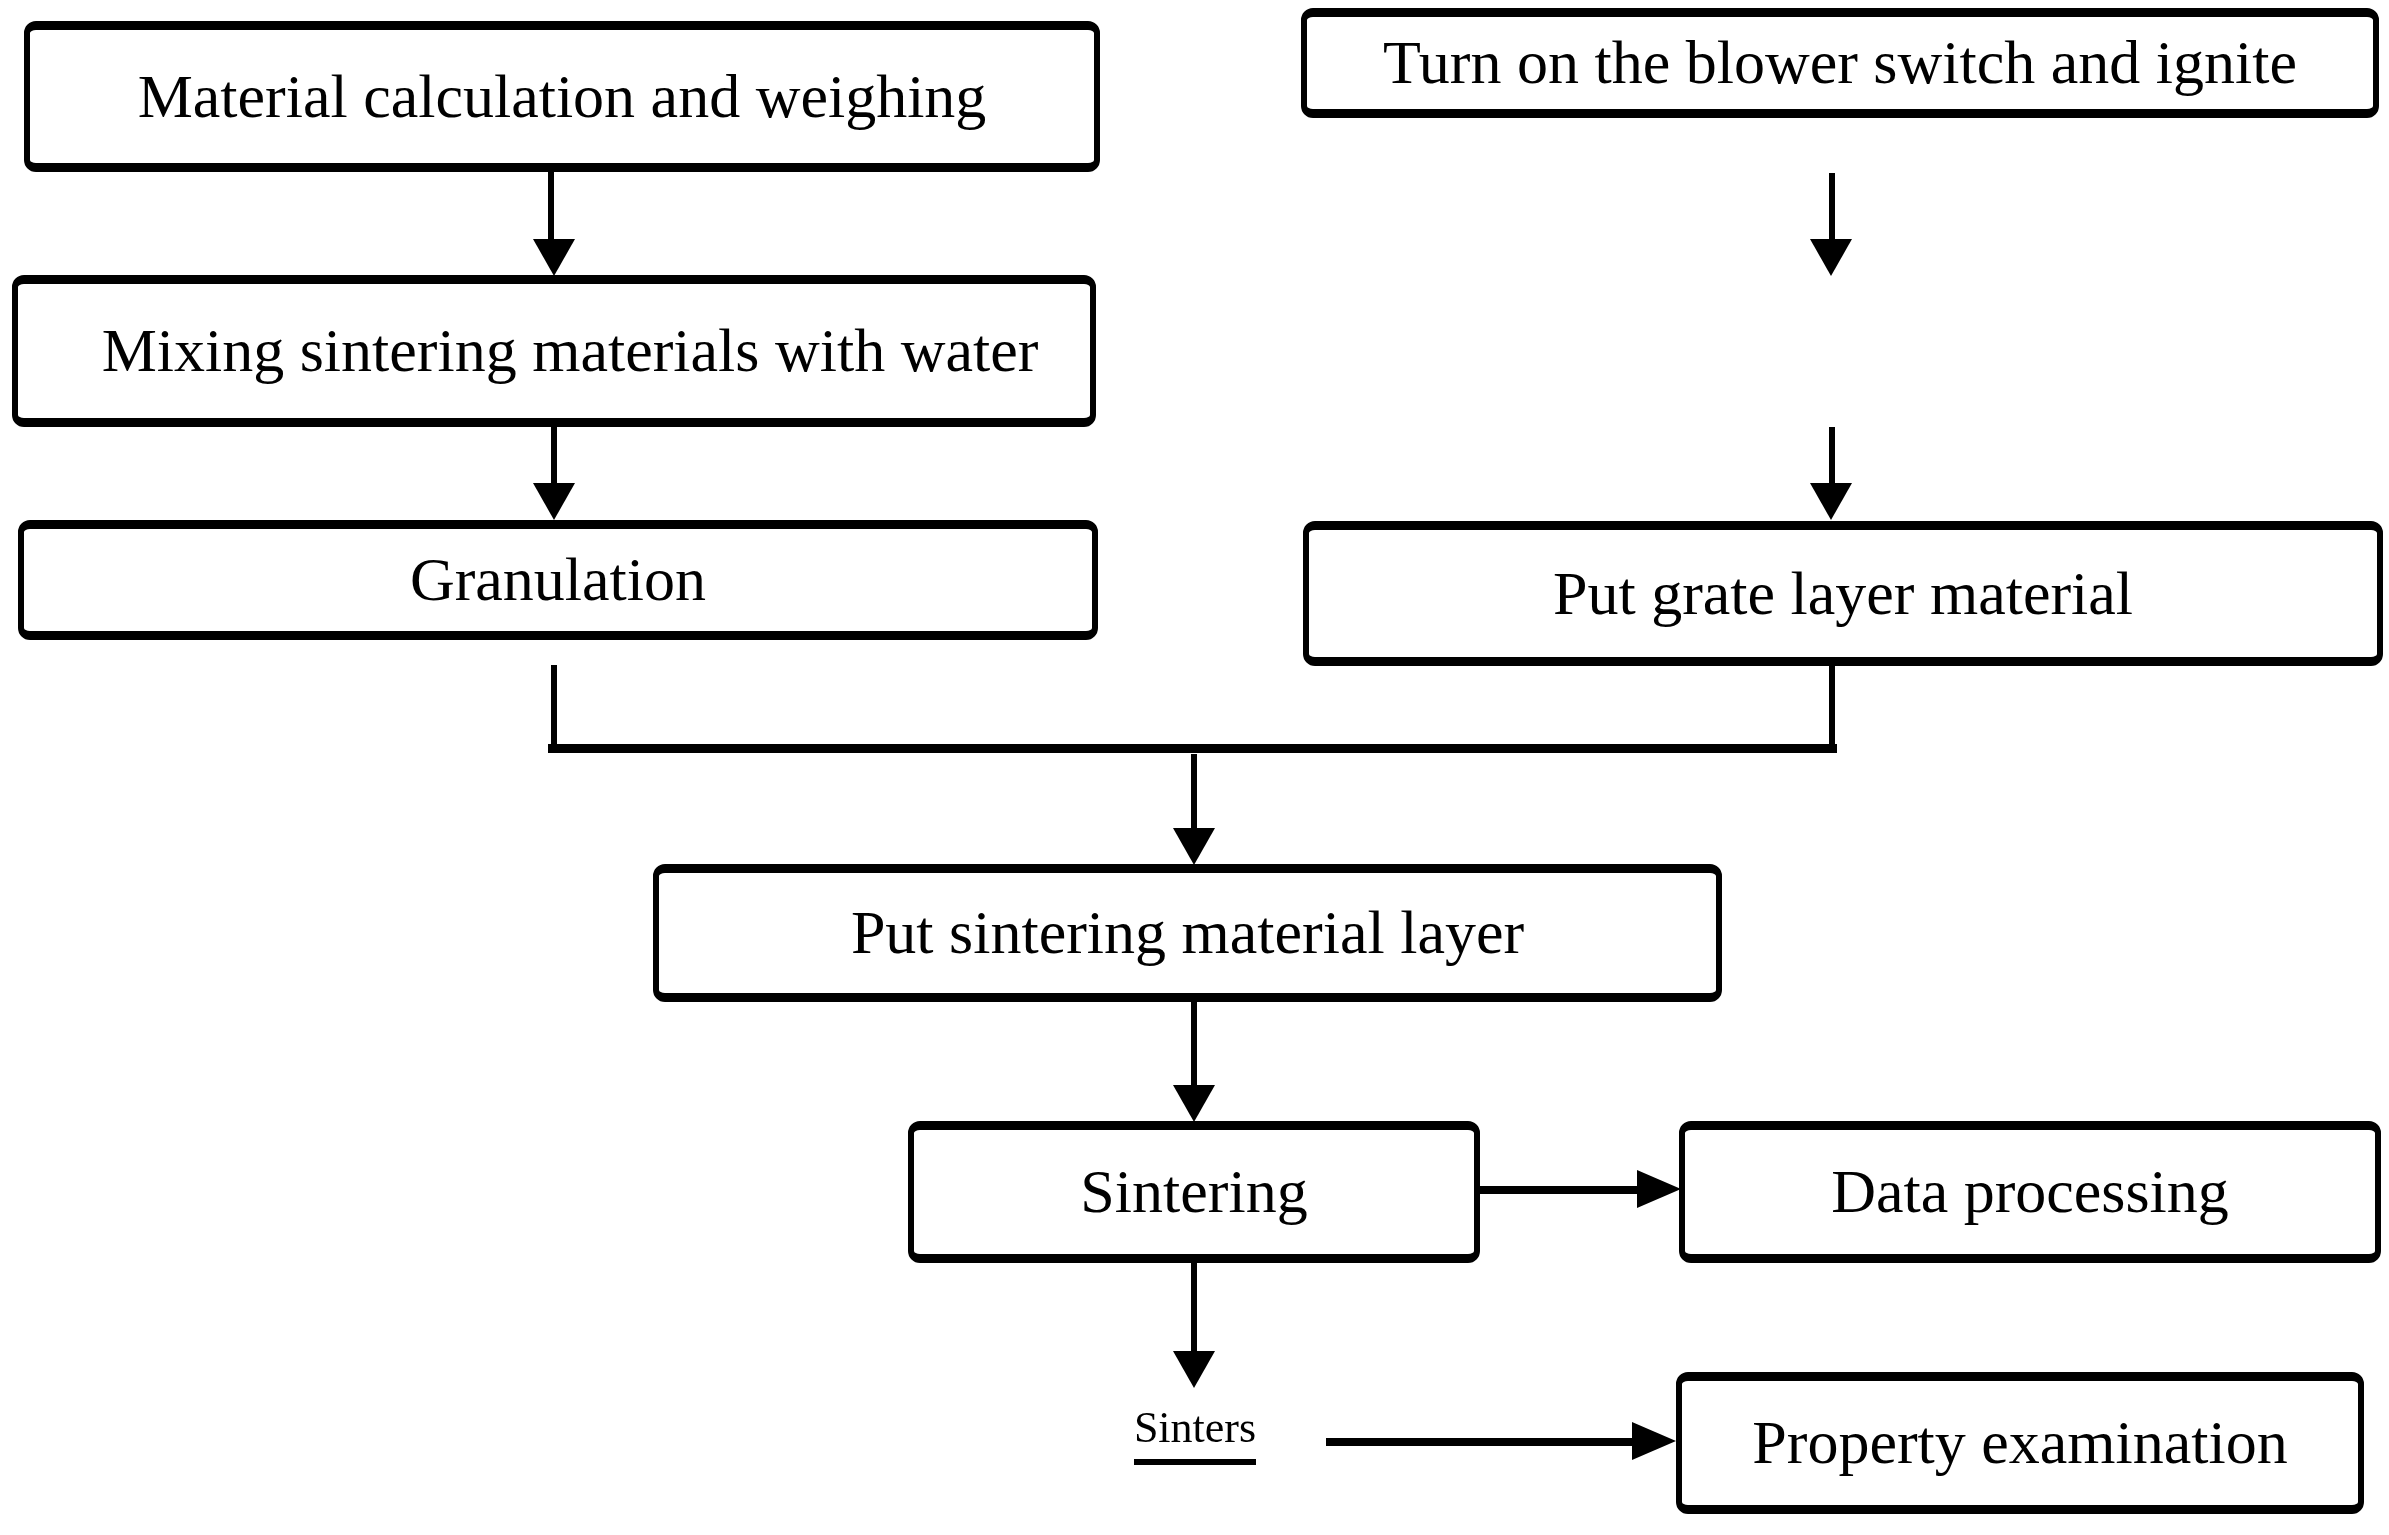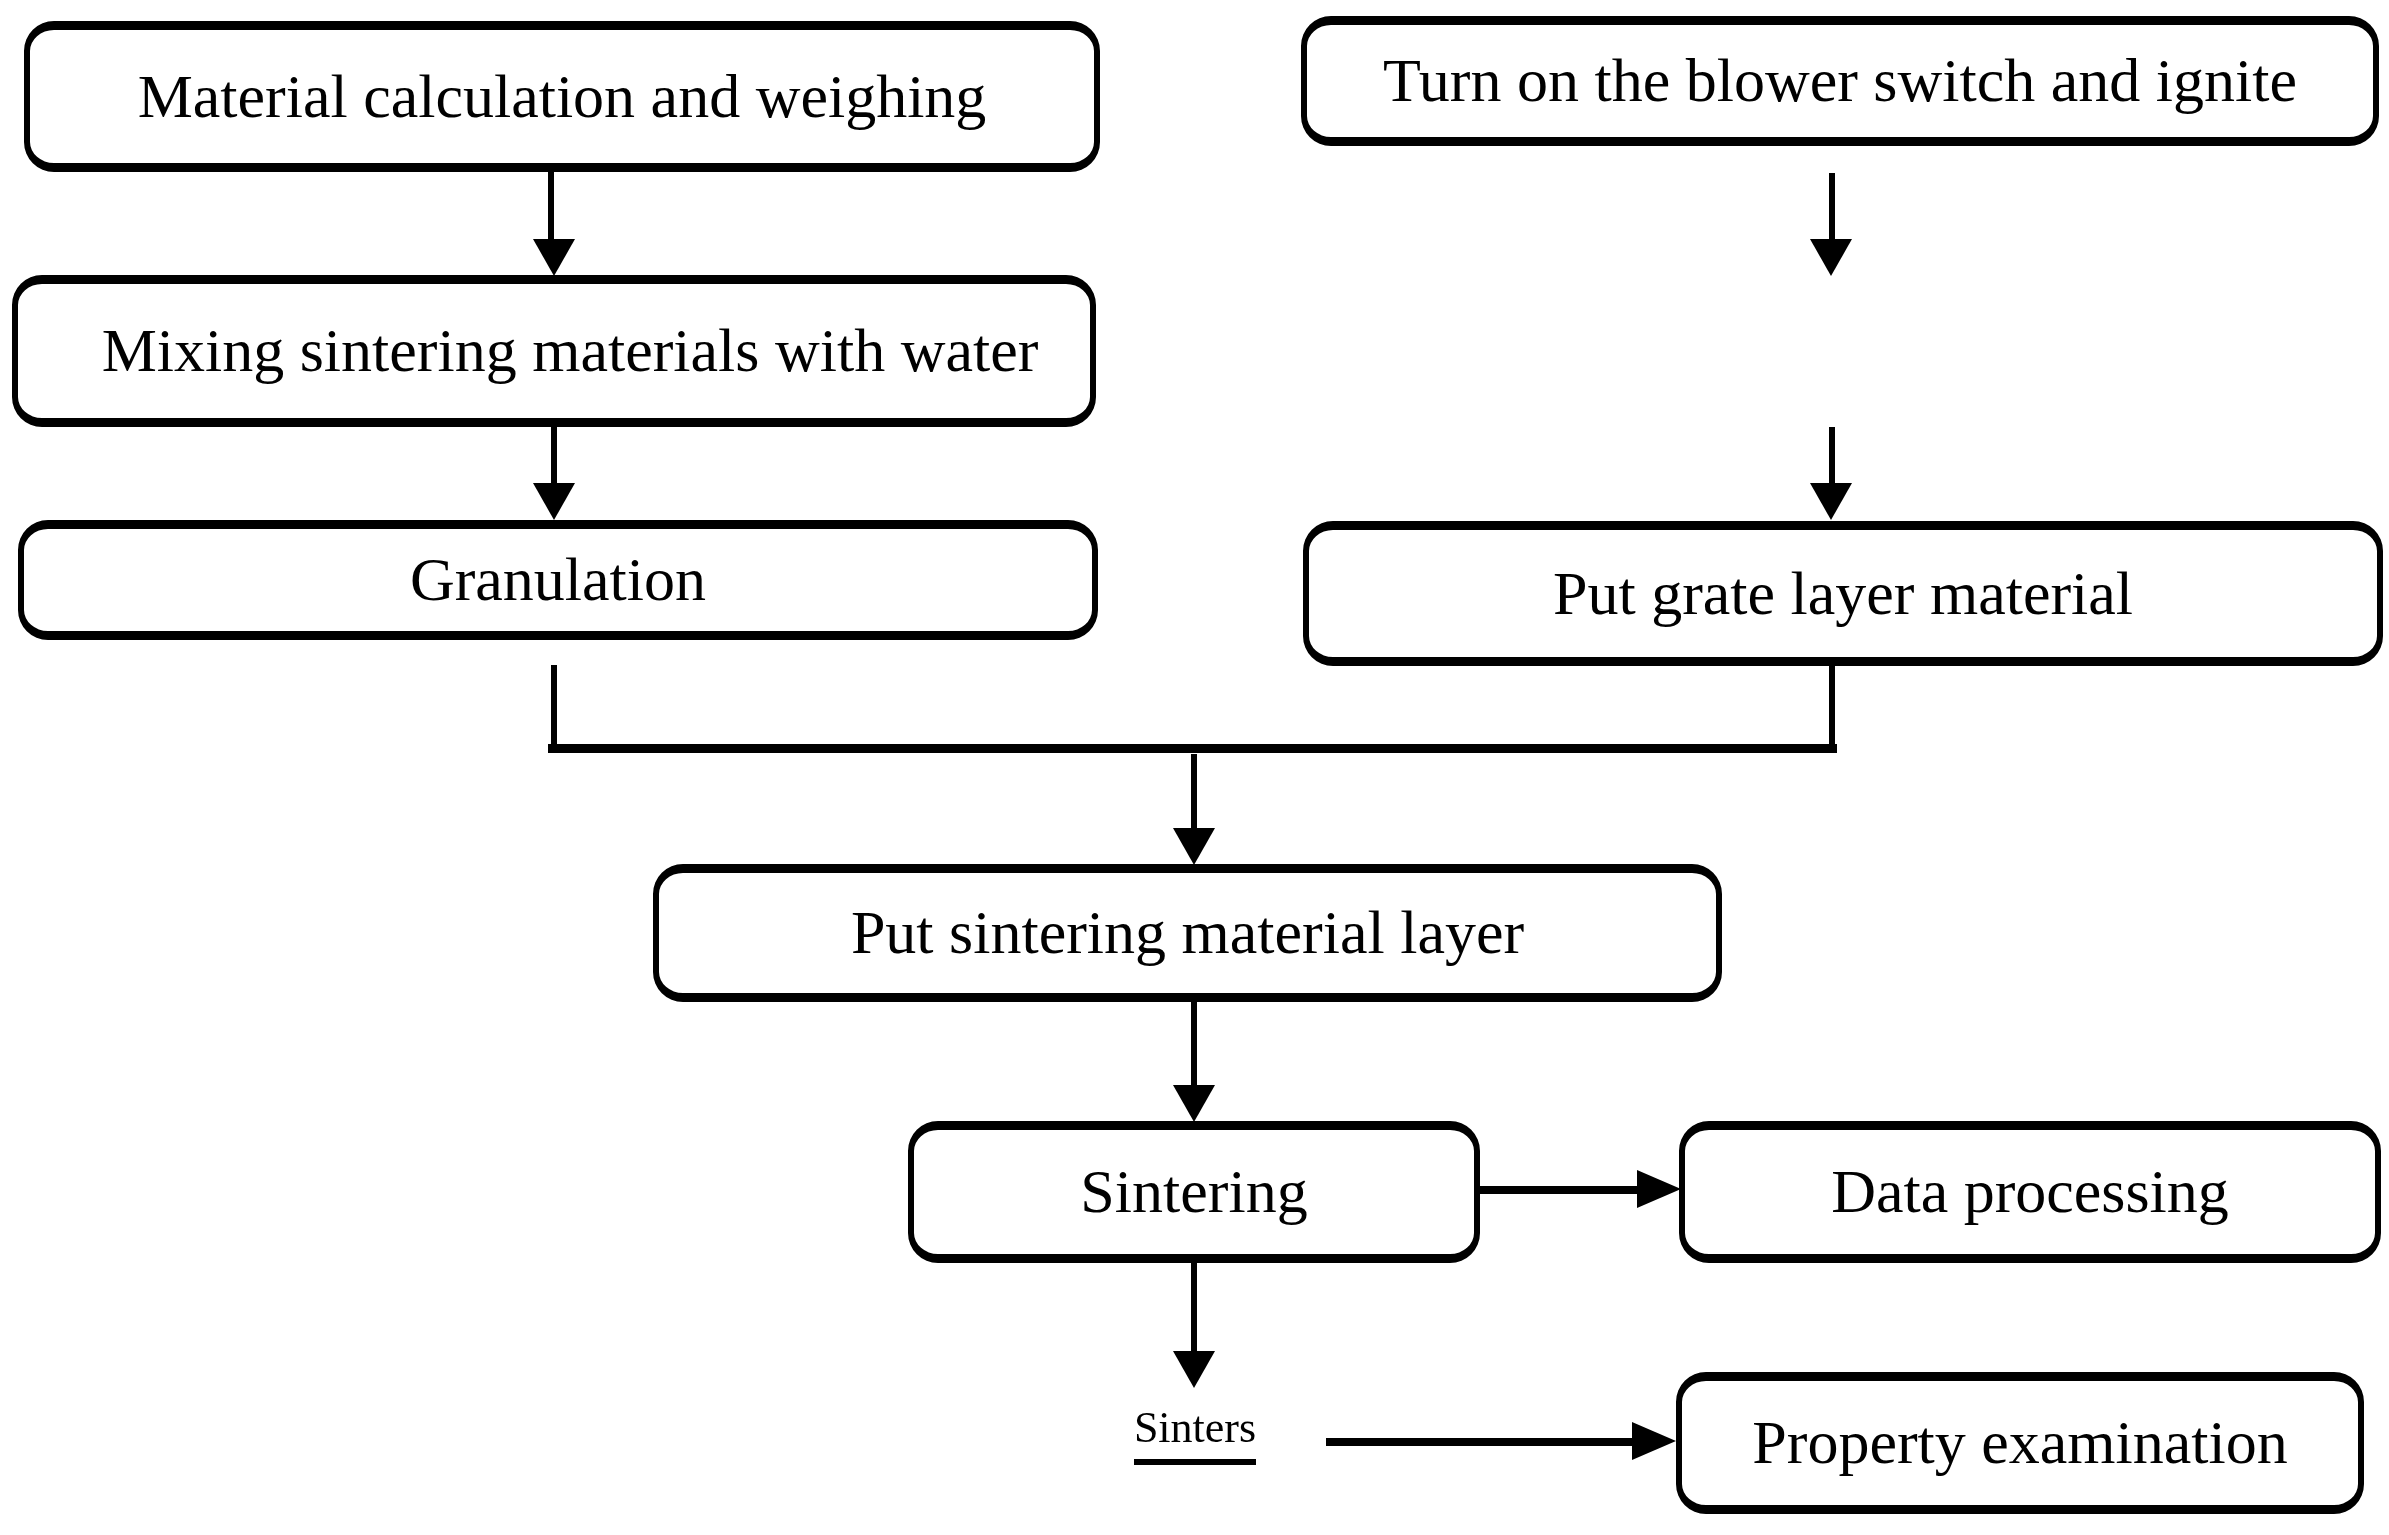--- a/index.html
+++ b/index.html
@@ -15,21 +15,21 @@
     height: 1536px;
     background: var(--paper);
     overflow: hidden;
   }
   .box {
     position: absolute;
     background: var(--paper);
     border-style: solid;
     border-color: var(--ink);
     border-width: 9.3px 6px;      
-    border-radius: 30px;
+    border-radius: 12px;
     display: flex;
     align-items: center;
     justify-content: center;
     text-align: center;
     font-size: 62px;
     line-height: 1.05;
     white-space: nowrap;
   }
   .vline, .hline { position: absolute; background: var(--ink); }
   .vline { width: 6px; }
@@ -56,21 +56,21 @@
     border-bottom: 6px solid var(--ink);
     padding-bottom: 8.5px;
   }
 </style>
 </head>
 <body>
 
 <div id="stage">
 
   <div class="box" style="left:24px;  top:21px; width:1076px; height:151px;">Material calculation and weighing</div>
-  <div class="box" style="left:1301px; top:16px; width:1078px; height:130px;">Turn on the blower switch and ignite</div>
+  <div class="box" style="left:1301px; top:8px; width:1078px; height:110px;">Turn on the blower switch and ignite</div>
 
   <div class="vline" style="left:548px; top:171px; height:70px;"></div>
   <div class="arrow-down" style="left:533px; top:239px;"></div>
   <div class="vline" style="left:1829px; top:173px; height:69px;"></div>
   <div class="arrow-down" style="left:1810px; top:239px;"></div>
 
   <div class="box" style="left:12px;  top:275px; width:1084px; height:152px;padding-left:32px;">Mixing sintering materials with water</div>
 
   <div class="vline" style="left:551px; top:427px; height:58px;"></div>
   <div class="arrow-down" style="left:533px; top:483px;"></div>

